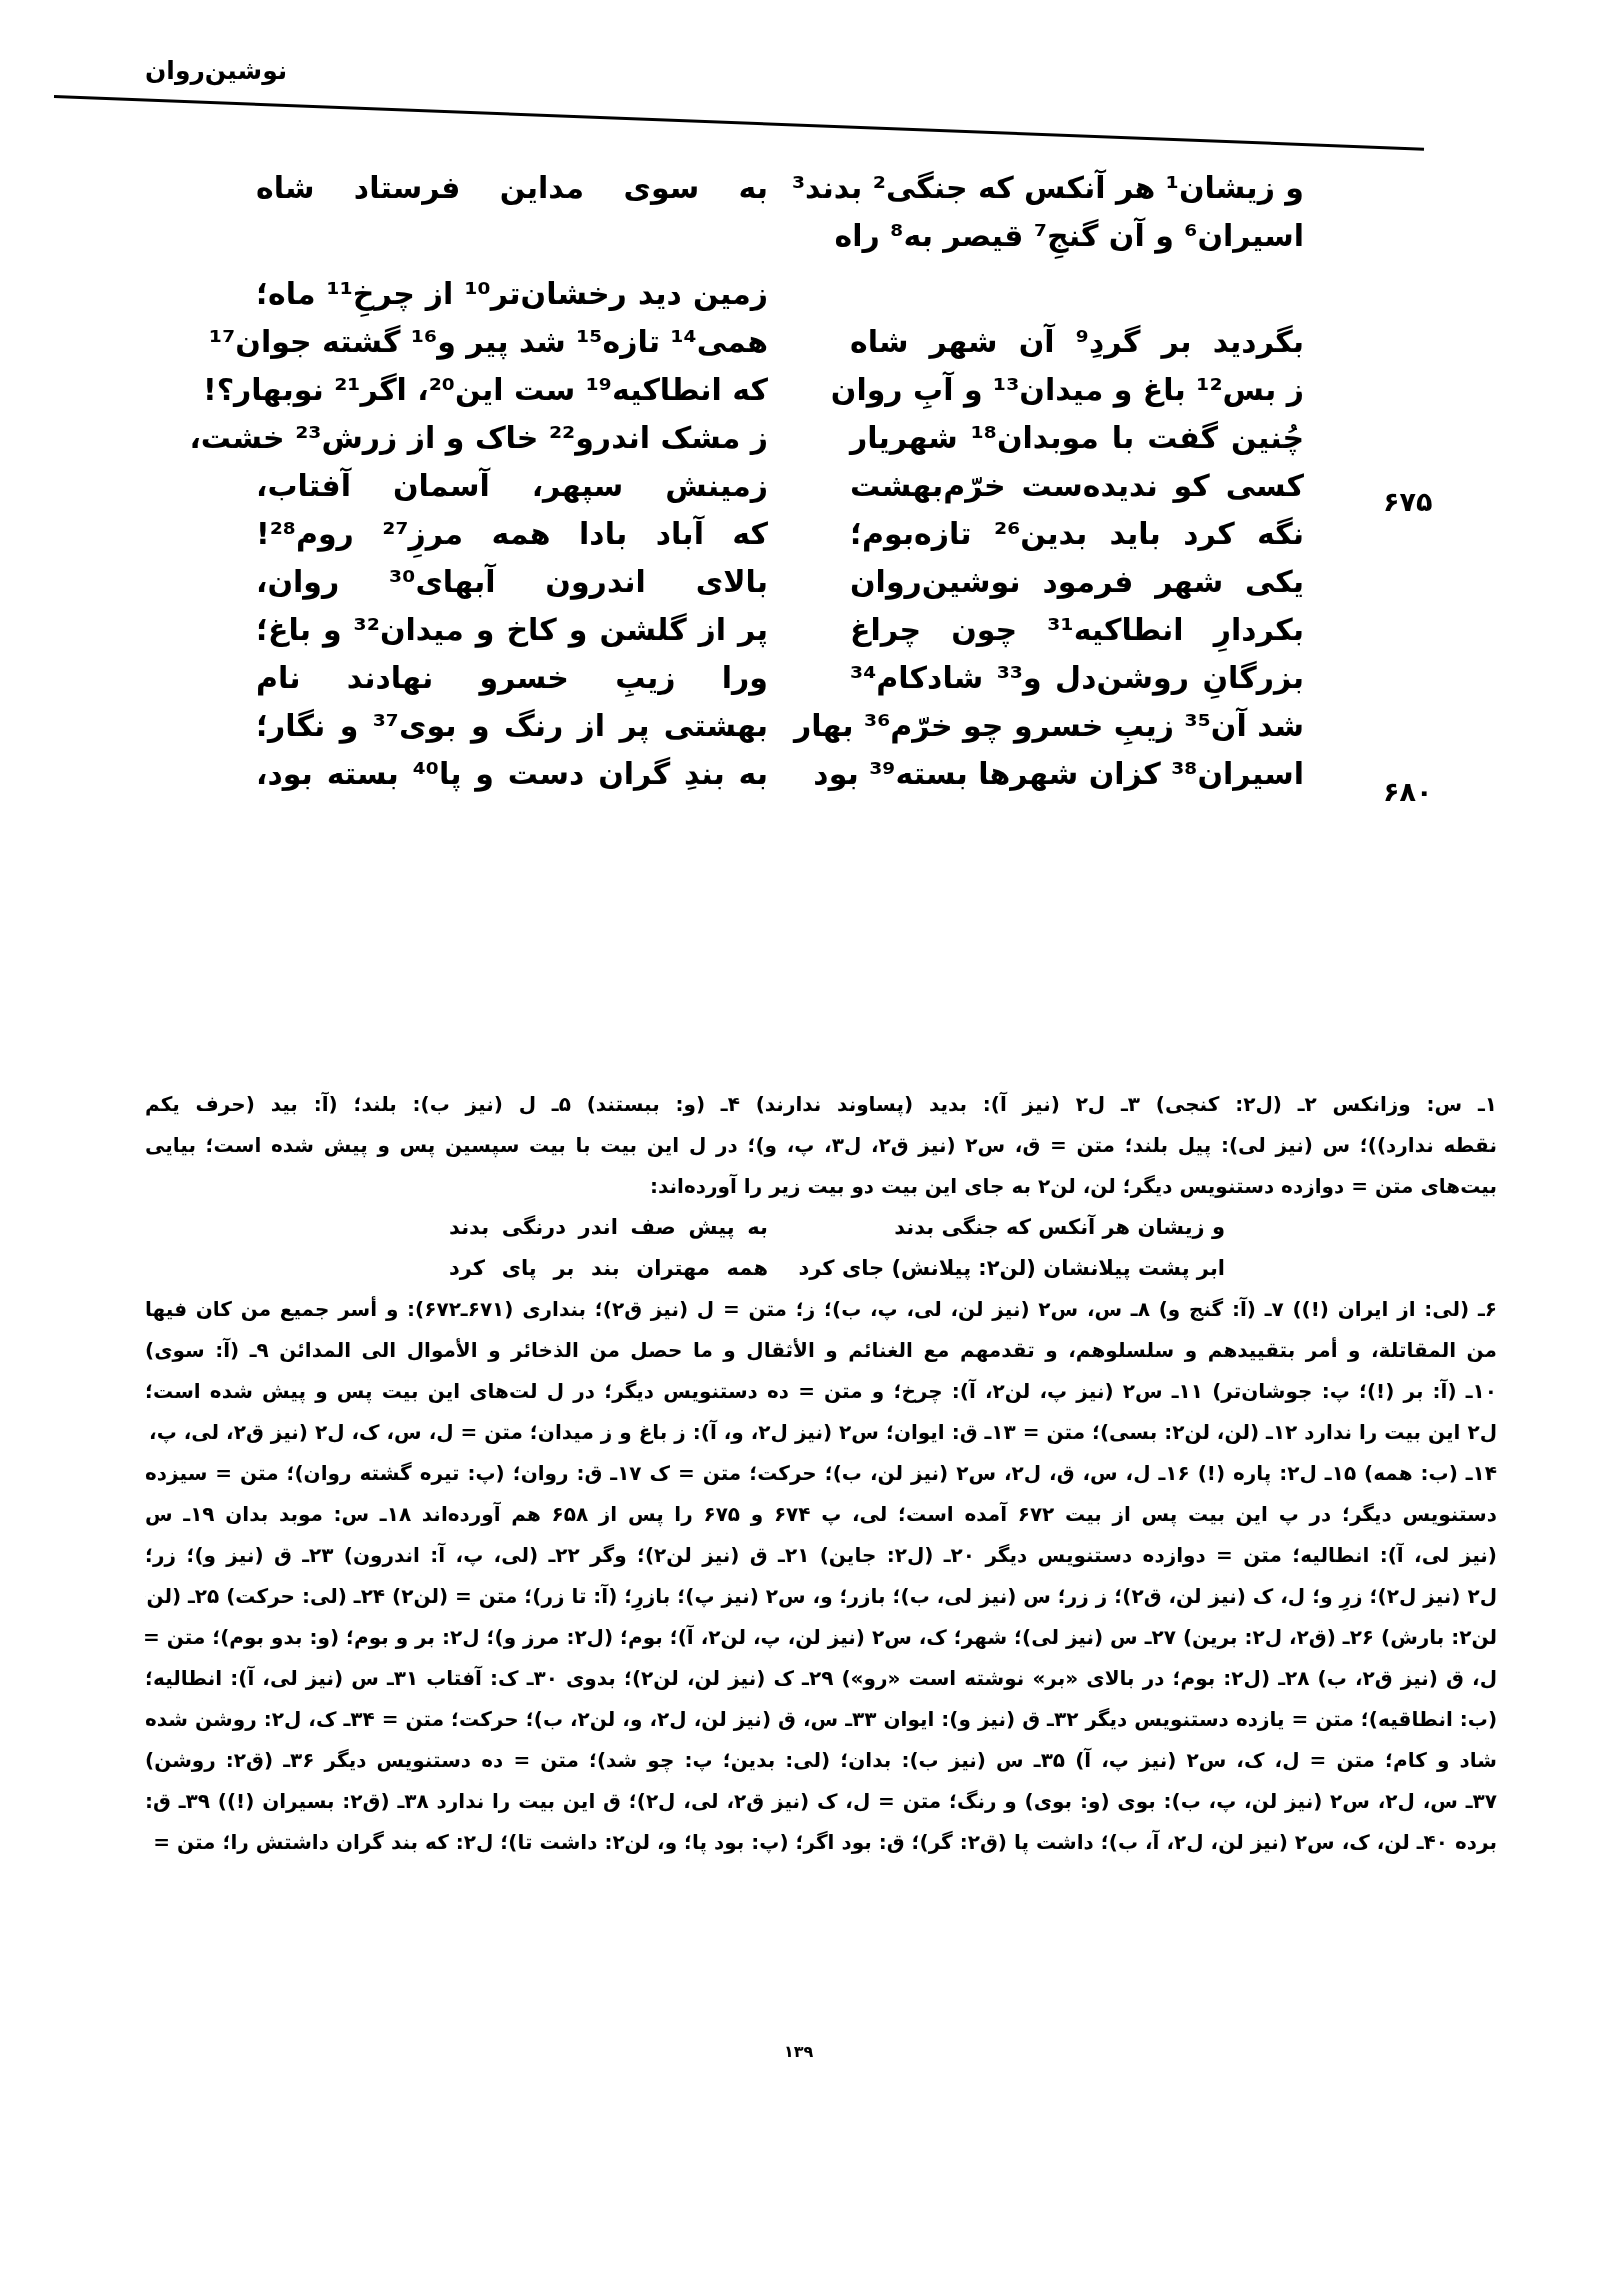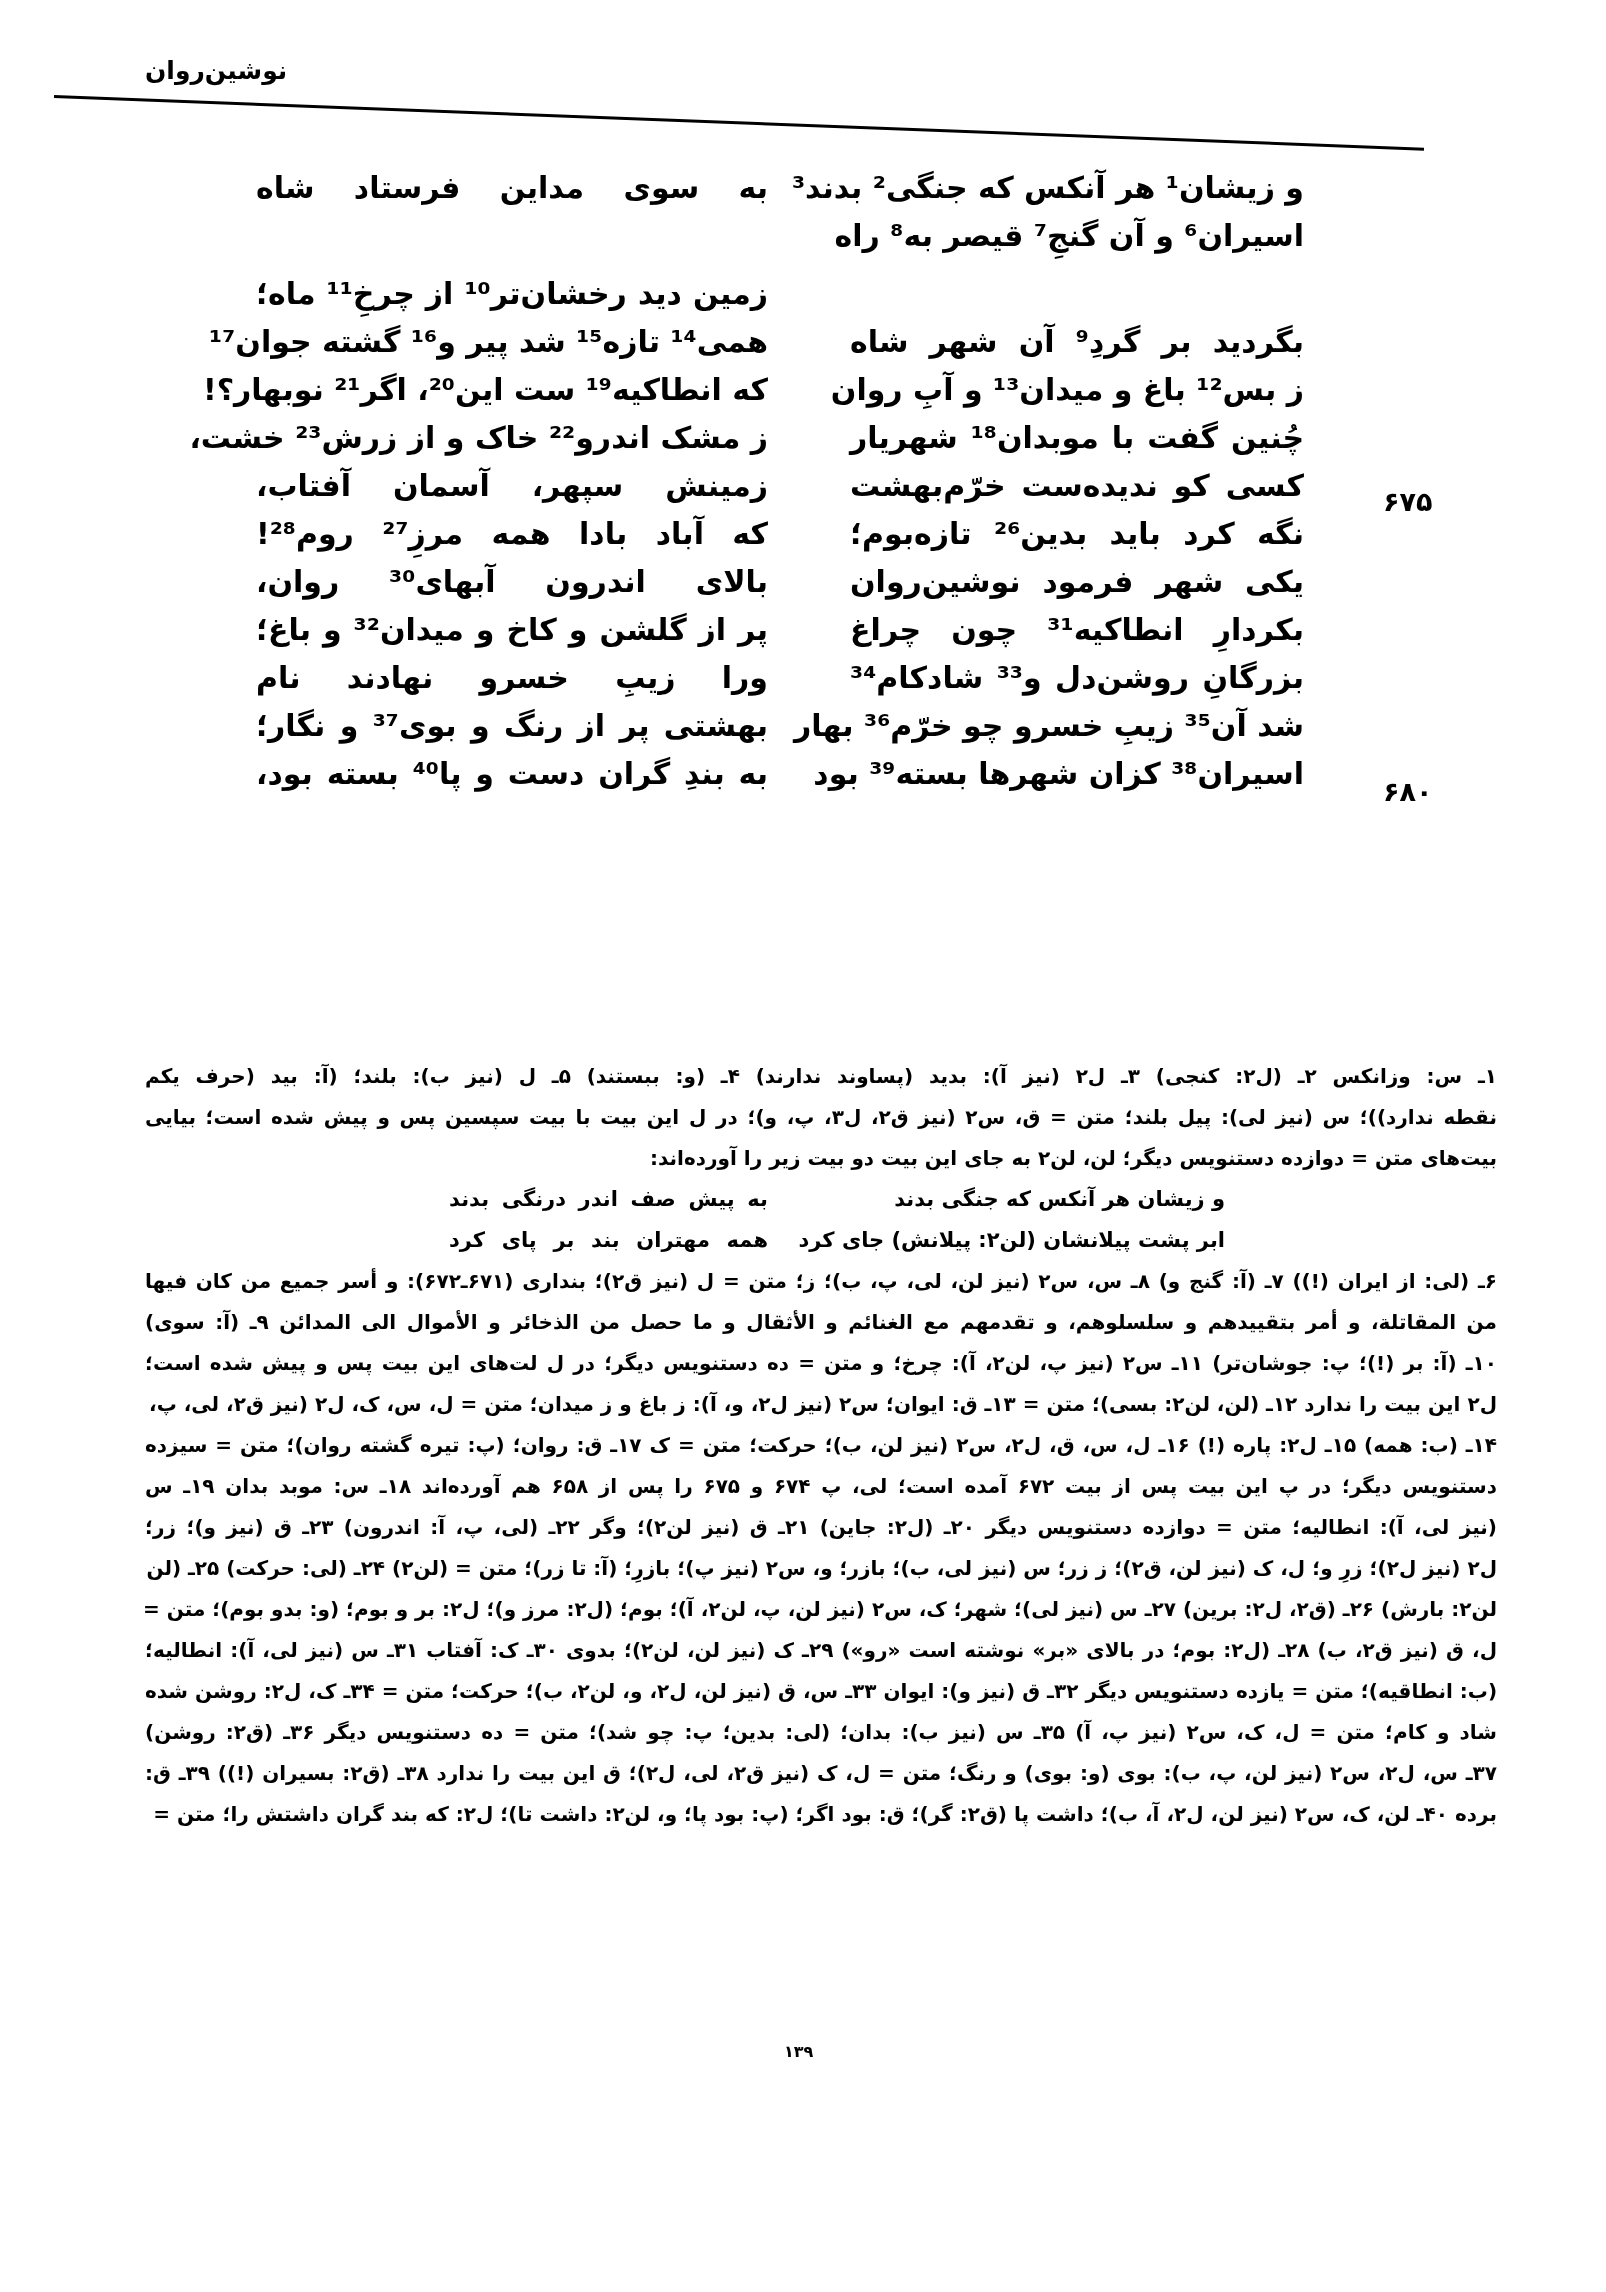--- a/index.html
+++ b/index.html
@@ -10,21 +10,21 @@
                   direction: rtl; letter-spacing: -1px; }
   .head-rule { position: absolute; left: 54px; top: 95px; width: 1371px; height: 2.9px; background: #000;
                transform-origin: left center; transform: rotate(2.2deg); }
   .verses { position: absolute; top: 164px; left: 0; width: 1607px; height: 830px; }
   .col { position: absolute; direction: rtl; font-weight: bold; font-size: 30px; line-height: 48px; }
   .col.right { left: 850px; width: 454px; }
   .col.left { left: 256px; width: 512px; }
   .verse-line { display: block; text-align: justify; text-align-last: justify; white-space: nowrap; height: 48px; }
   .gap { display: block; height: 58px; }
   .verse-num { position: absolute; left: 1363px; font-weight: bold; font-size: 27px; direction: rtl; margin-left: 20px; }
-  .footnotes { position: absolute; left: 145px; top: 1056px; width: 1352px; direction: rtl;
+  .footnotes { position: absolute; left: 145px; top: 1084px; width: 1352px; direction: rtl;
                font-weight: bold; font-size: 20px; line-height: 41px; text-align: justify; }
   .fn-line { display: block; white-space: nowrap; overflow: hidden; text-align: justify; text-align-last: justify; height: 41px; }
   .fn-line.last { text-align-last: right; }
   .fn-verse { display: flex; flex-direction: row; justify-content: center; gap: 106px; height: 41px; font-size: 21px; }
   .fn-verse span { display: inline-block; width: 319px; text-align: justify; text-align-last: justify; white-space: nowrap; margin-left: 32px; }
   .page-number { position: absolute; left: 784px; top: 2035px; font-weight: bold; font-size: 16px; margin-top: 7px; }
 </style>
 </head>
 <body>
 

